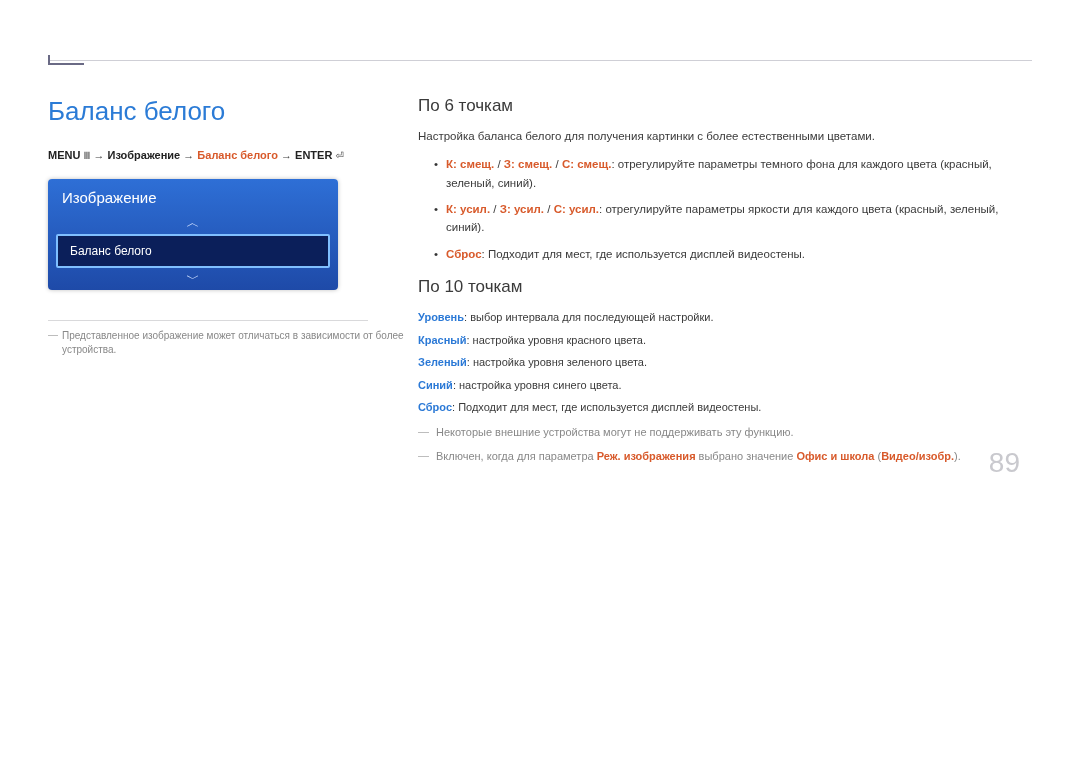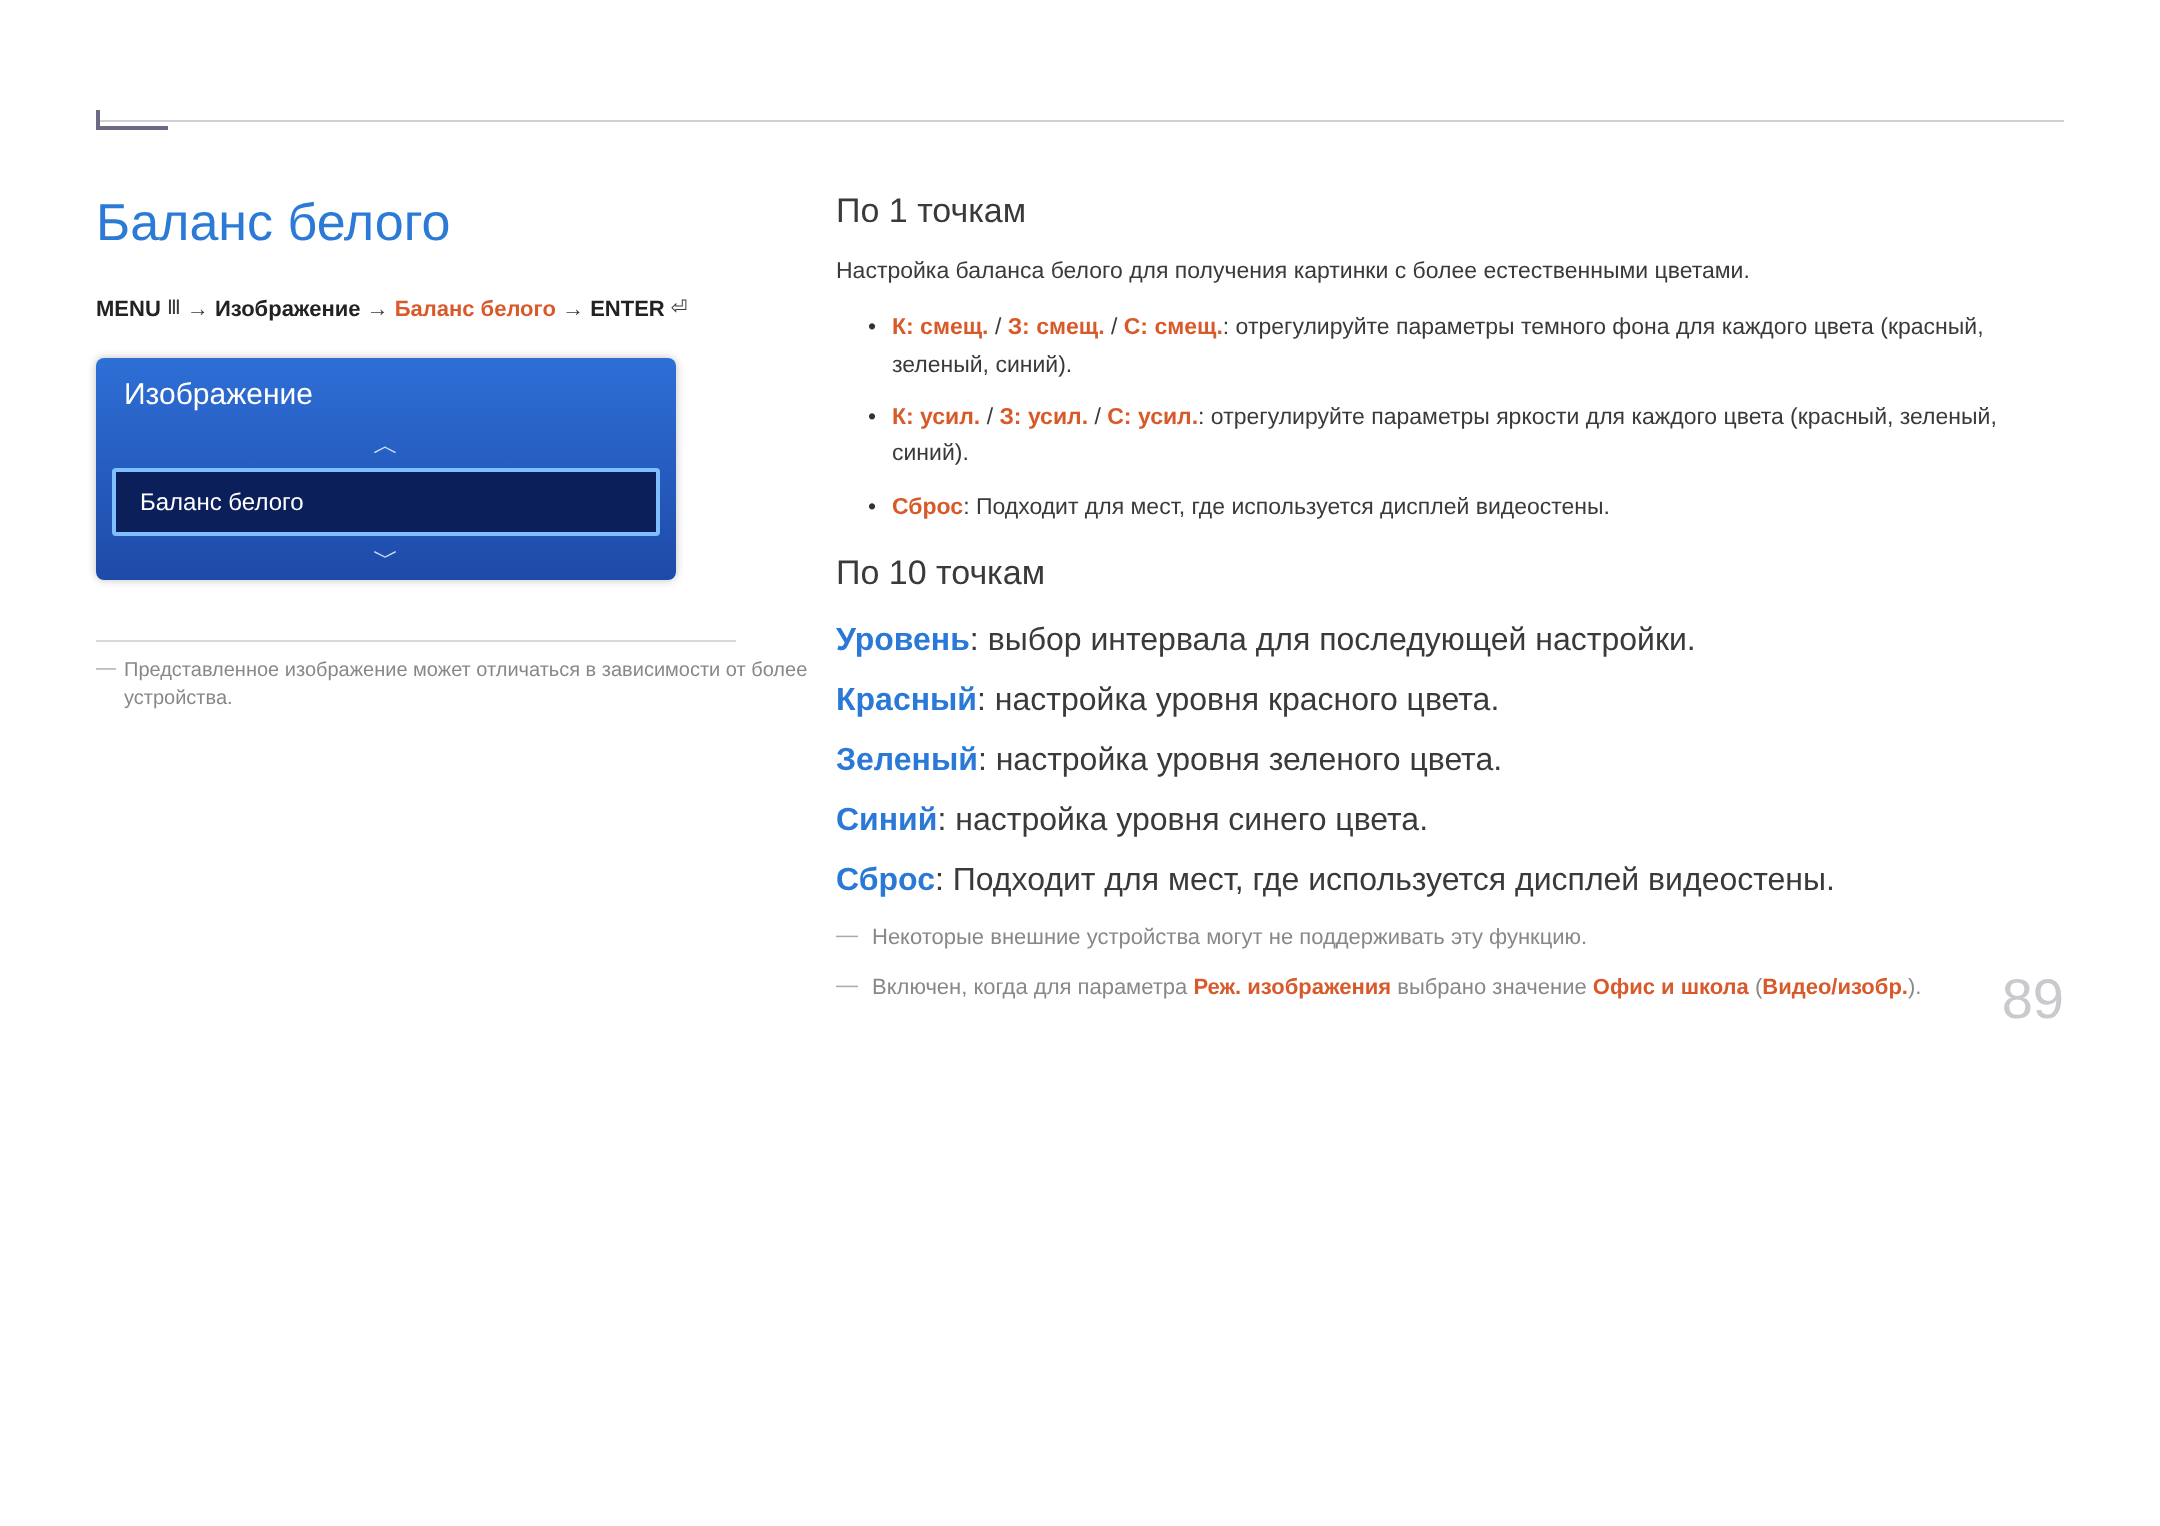--- a/index.html
+++ b/index.html
@@ -135,39 +135,39 @@
   }
   ul.bullets > li::before {
     content: "•";
     position: absolute;
     left: 0; top: 0;
     color: #333;
   }
   .red-b { color:#d85a2b; font-weight:700; }
   .blue-b { color:#2b79d6; font-weight:700; }
 
-  .defs p { margin: 0 0 6px 0; font-size: 16px; line-height:1.5; }
+  .defs p { margin: 0 0 6px 0; font-size: 11px; line-height:1.5; }
 
   .note-dash {
     position: relative;
     padding-left: 18px;
     color:#888;
     font-size: 11px;
     line-height: 1.5;
     margin: 8px 0 4px 0;
   }
   .note-dash::before {
     content: "―";
     position: absolute;
     left: 0; top: -1px;
     color: #aaa;
   }
   .page-num {
     position: absolute;
-    right: 48px;
+    right: 60px;
     bottom: 30px;
     font-size: 28px;
     color: #c9c9ce;
     font-weight: 300;
   }
 </style>
 </head>
 <body>
 
 <div class="page">
@@ -197,21 +197,21 @@
         <div class="menu-item">Баланс белого</div>
         <div class="menu-chevron">﹀</div>
       </div>
 
       <hr class="hr-thin">
       <div class="footnote-dash">Представленное изображение может отличаться в зависимости от более устройства.</div>
     </div>
 
     <div class="col-right">
 
-      <h2 class="section-h">По 1 точкам</h2>
+      <h2 class="section-h">По 6 точкам</h2>
       <p class="para">Настройка баланса белого для получения картинки с более естественными цветами.</p>
       <ul class="bullets">
         <li>
           <span class="red-b">К: смещ.</span><span> / </span><span class="red-b">З: смещ.</span><span> / </span><span class="red-b">С: смещ.</span><span>: отрегулируйте параметры темного фона для каждого цвета (красный, зеленый, синий).</span>
         </li>
         <li>
           <span class="red-b">К: усил.</span><span> / </span><span class="red-b">З: усил.</span><span> / </span><span class="red-b">С: усил.</span><span>: отрегулируйте параметры яркости для каждого цвета (красный, зеленый, синий).</span>
         </li>
         <li>
           <span class="red-b">Сброс</span><span>: Подходит для мест, где используется дисплей видеостены.</span>

